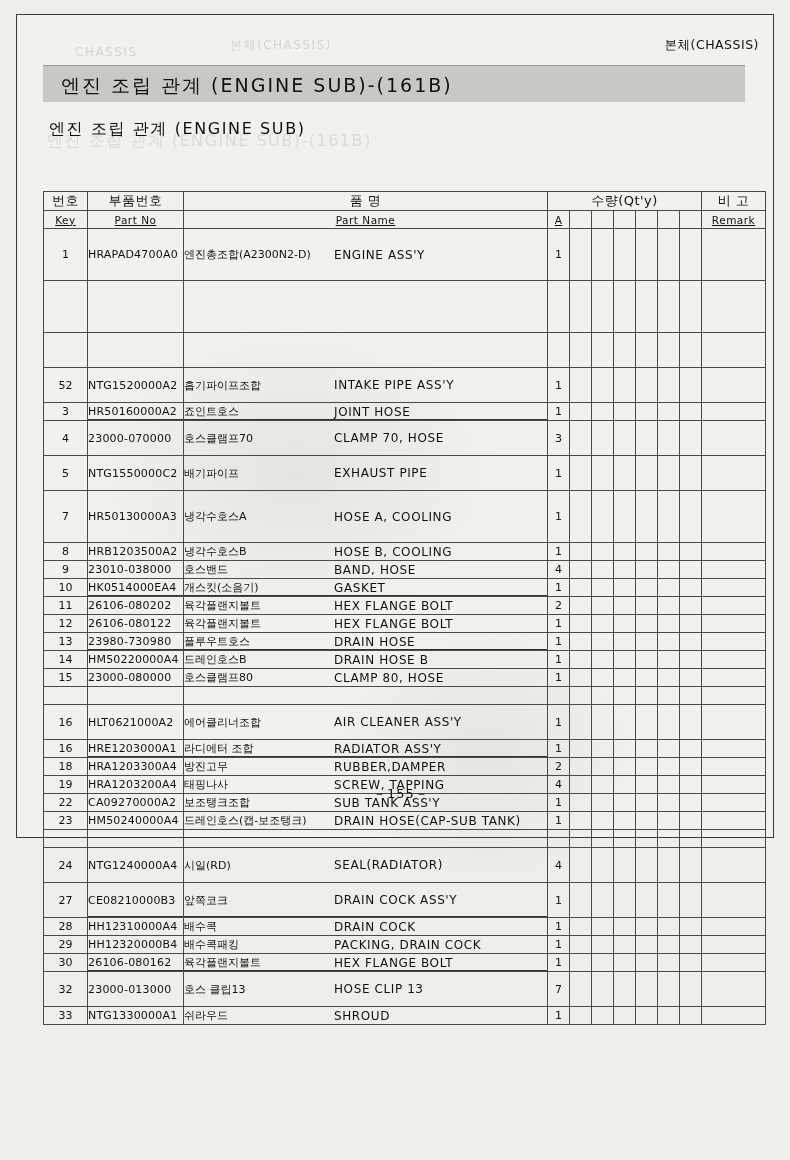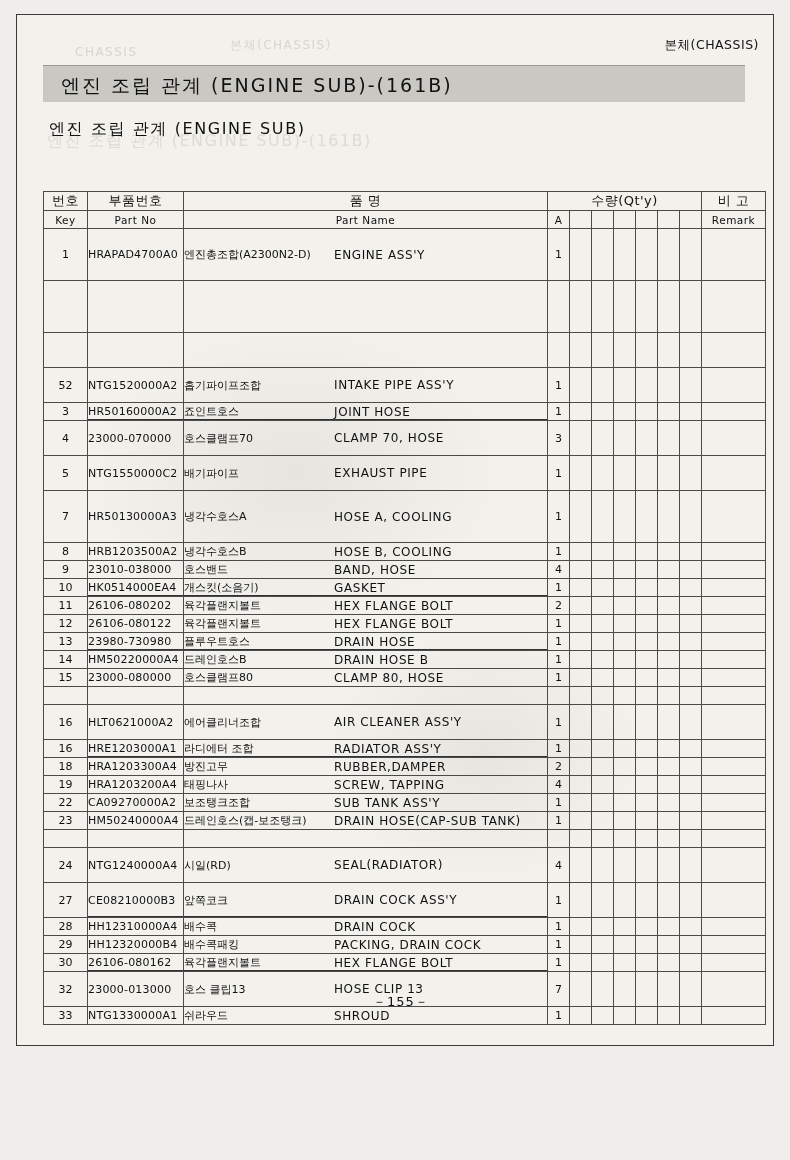--- a/index.html
+++ b/index.html
@@ -13,21 +13,21 @@
     font-family: "DejaVu Sans", sans-serif;
     color: #111;
     position: relative;
     overflow: hidden;
   }
   .page {
     position: absolute;
     left: 16px;
     top: 14px;
     width: 758px;
-    height: 1032px;
+    height: 824px;
     background: #f2f1ec;
     border: 1px solid #3a3a3a;
     box-sizing: border-box;
   }
   .page-inner {
     position: absolute;
     left: 8px;
     top: 8px;
     right: 8px;
     bottom: 8px;
@@ -96,21 +96,21 @@
   .h-name { width: 364px; }
   .qty-col { width: 22px; }
   .h-remark { width: 64px; }
 
   .hdr-top td, .hdr-bot td {
     text-align: center;
     height: 17px;
     font-size: 13px;
   }
   .hdr-top td { letter-spacing: 0.5px; }
-  .hdr-bot td { font-size: 10.5px; letter-spacing: 0.5px; }
+  .hdr-bot td { font-size: 10.5px; letter-spacing: 0.5px; text-decoration: underline; }
 
   .row td { height: 17px; }
   .c-key {
     text-align: center;
     font-size: 11px;
     font-family: "DejaVu Sans", sans-serif;
   }
   .c-partno {
     text-align: left;
     font-size: 11px;

